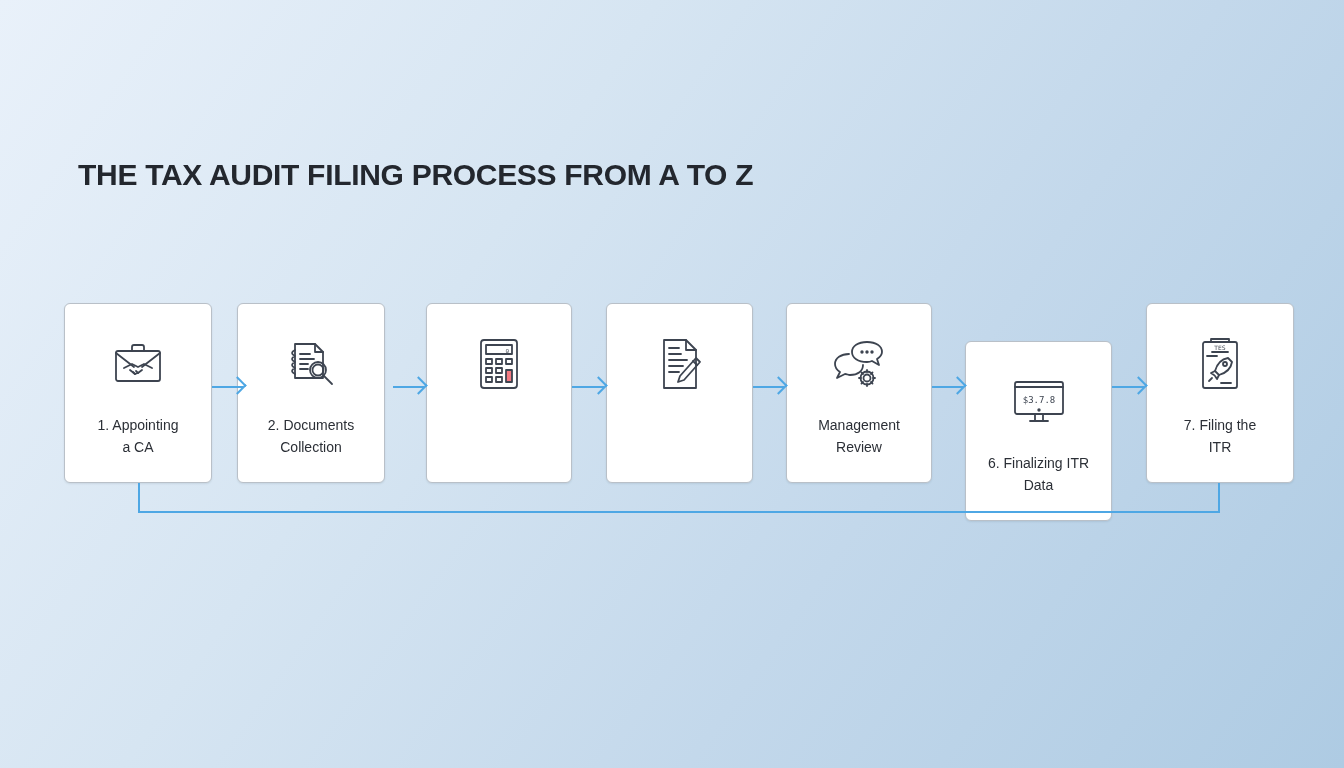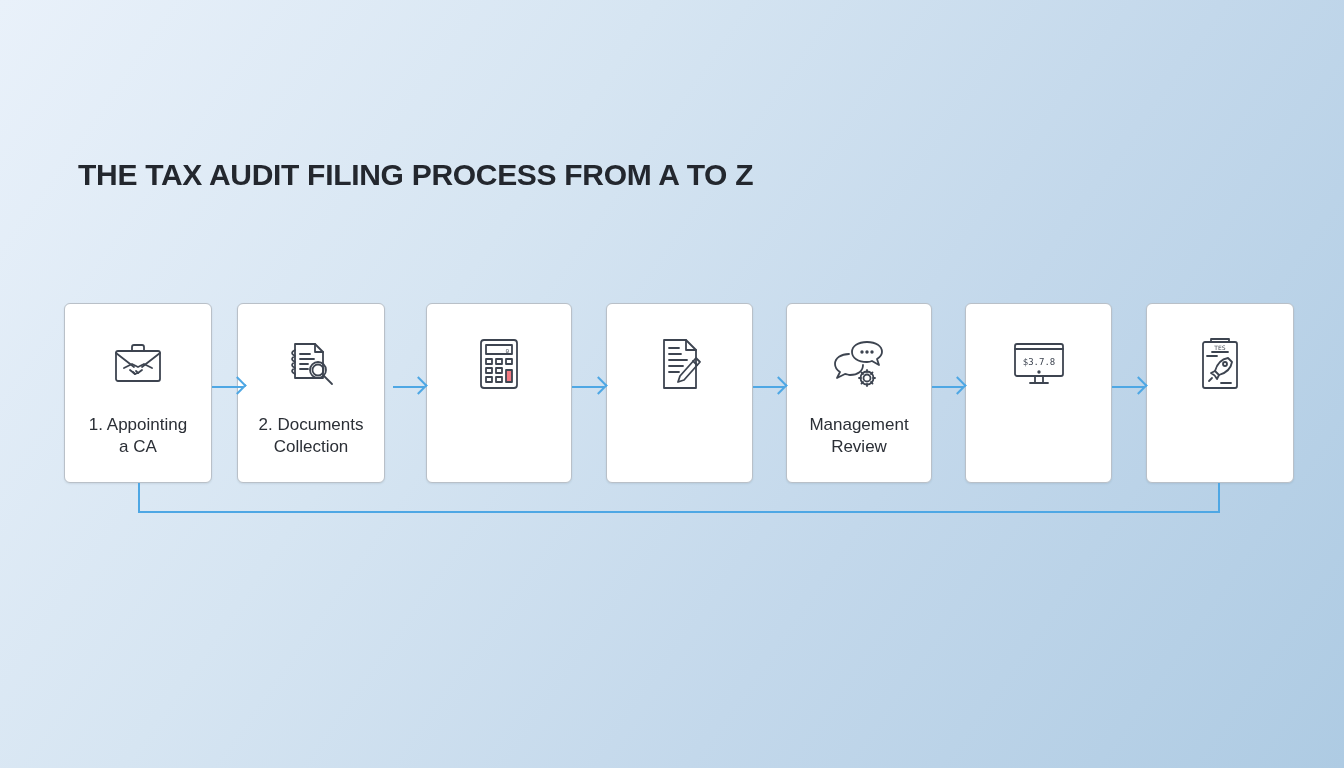--- a/index.html
+++ b/index.html
@@ -19,21 +19,21 @@
     box-sizing: border-box;
     box-shadow: 0 1px 2px rgba(60,80,100,0.12);
   }
   .card .icon {
     position: absolute; left: 50%; top: 30px; transform: translateX(-50%);
     width: 60px; height: 60px;
   }
   .card .icon svg { width: 60px; height: 60px; display: block; }
   .card .label {
     position: absolute; left: 0; right: 0; top: 110px;
-    text-align: center; font-size: 17px; line-height: 22px; color: #2b2f36;
+    text-align: center; font-size: 14px; line-height: 22px; color: #2b2f36;
   }
   .connector { position: absolute; top: 386px; height: 2px; background: #4ea7e4; }
   .arrowhead {
     position: absolute; top: 379px; width: 11px; height: 11px;
     border-top: 2px solid #4ea7e4; border-right: 2px solid #4ea7e4;
     transform: rotate(45deg);
   }
   .loop { position: absolute; background: #4ea7e4; }
 </style>
 </head>
@@ -127,46 +127,54 @@
       <path d="M38 36 v2 M38 50 v2 M30 44 h2 M44 44 h2 M32.5 38.5 l1.5 1.5 M42 48 l1.5 1.5 M32.5 49.5 l1.5 -1.5 M42 40 l1.5 -1.5"></path>
       <circle cx="38" cy="44" r="6.5"></circle>
     </svg>
   </div>
   <div class="label">
     <div>Management</div>
       <div>Review</div>
   </div>
 </div>
 
-<div class="card" style="left:965px; width:147px;">
+<div class="card" style="left:965px; width:147px;margin-top:38px;">
   <div class="icon">
     <svg viewBox="0 0 60 60" fill="none" stroke="#3d4450" stroke-width="1.8" stroke-linecap="round" stroke-linejoin="round">
       <rect x="6" y="10" width="48" height="32" rx="2"></rect>
       <path d="M6 15 h48"></path>
       <text x="30" y="31" font-size="9" text-anchor="middle" fill="#3d4450" stroke="none" font-family="DejaVu Sans Mono, monospace">$3.7.8</text>
       <circle cx="30" cy="38" r="0.8" fill="#3d4450"></circle>
       <path d="M26 42 v6 M34 42 v6 M21 49 h18"></path>
     </svg>
+  </div>
+  <div class="label">
+    <div>6. Finalizing ITR</div>
+      <div>Data</div>
   </div>
 </div>
 
 <div class="card" style="left:1146px; width:148px;">
   <div class="icon">
     <svg viewBox="0 0 60 60" fill="none" stroke="#3d4450" stroke-width="1.8" stroke-linecap="round" stroke-linejoin="round">
       <rect x="13" y="8" width="34" height="46" rx="2"></rect>
       <path d="M21 8 v-3 h18 v3"></path>
       <text x="30" y="16" font-size="6" text-anchor="middle" fill="#3d4450" stroke="none" font-family="DejaVu Sans, sans-serif">TES</text>
       <path d="M22 18 h16"></path>
         <path d="M17 22 h10"></path>
       <path d="M38 24 c-6 1 -11 6 -13 13 l4 4 c7 -2 12 -7 13 -13 z"></path>
       <circle cx="35" cy="30" r="2"></circle>
       <path d="M25 37 l-4 2 l3 2 M29 41 l-2 4 l-2 -3"></path>
       <path d="M22 44 l-3 3"></path>
       <path d="M31 49 h10"></path>
     </svg>
+  </div>
+  <div class="label">
+    <div>7. Filing the</div>
+      <div>ITR</div>
   </div>
 </div>
 
 <div class="connector" style="left:212px; width:31px;"></div>
 <div class="arrowhead" style="left:231px;"></div>
 
 <div class="connector" style="left:393px; width:31px;"></div>
 <div class="arrowhead" style="left:412px;"></div>
 
 <div class="connector" style="left:572px; width:32px;"></div>

